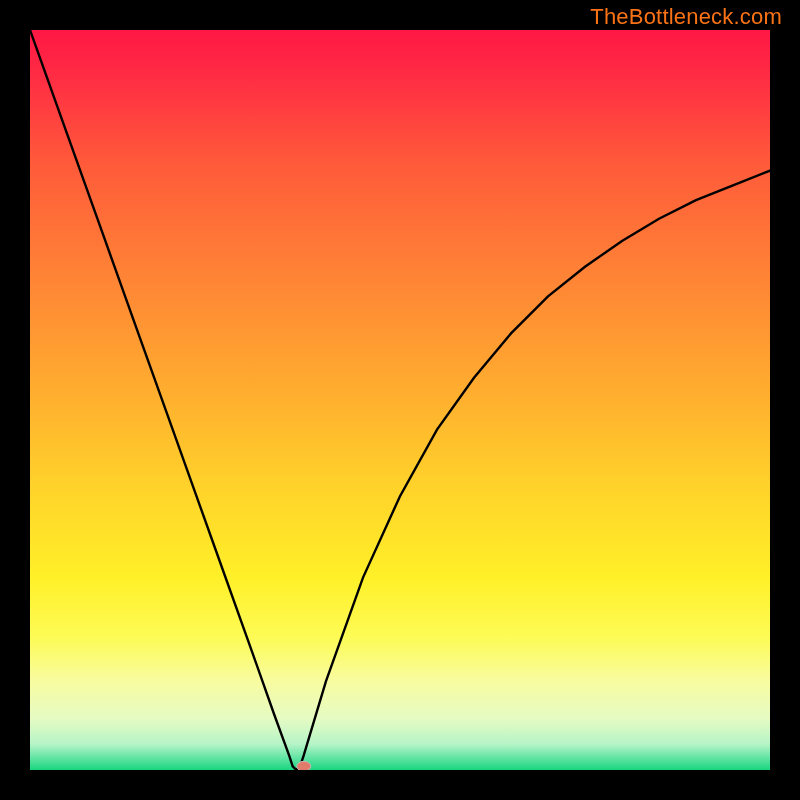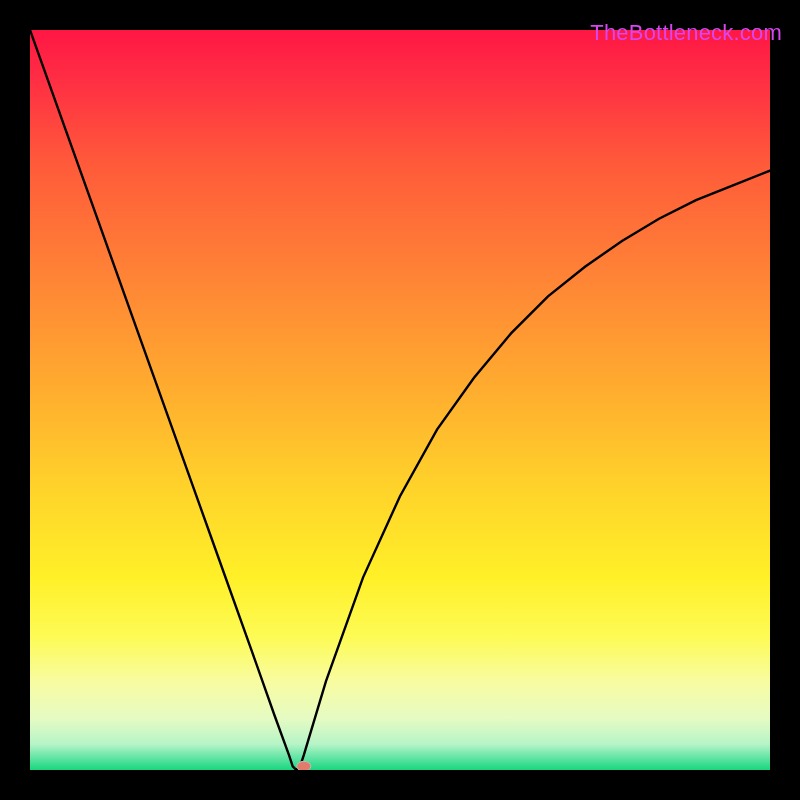--- a/index.html
+++ b/index.html
@@ -12,23 +12,23 @@
     font-family: Arial, Helvetica, sans-serif;
   }
   .frame {
     position: relative;
     width: 800px;
     height: 800px;
     background: #000;
   }
   .watermark {
     position: absolute;
-    top: 20px;
+    top: 4px;
     right: 18px;
-    color: #d946ef;
+    color: #f97316;
     font-size: 22px;
     font-weight: 400;
     letter-spacing: 0.2px;
     z-index: 10;
     user-select: none;
   }
   .plot-area {
     position: absolute;
     left: 30px;
     top: 30px;

